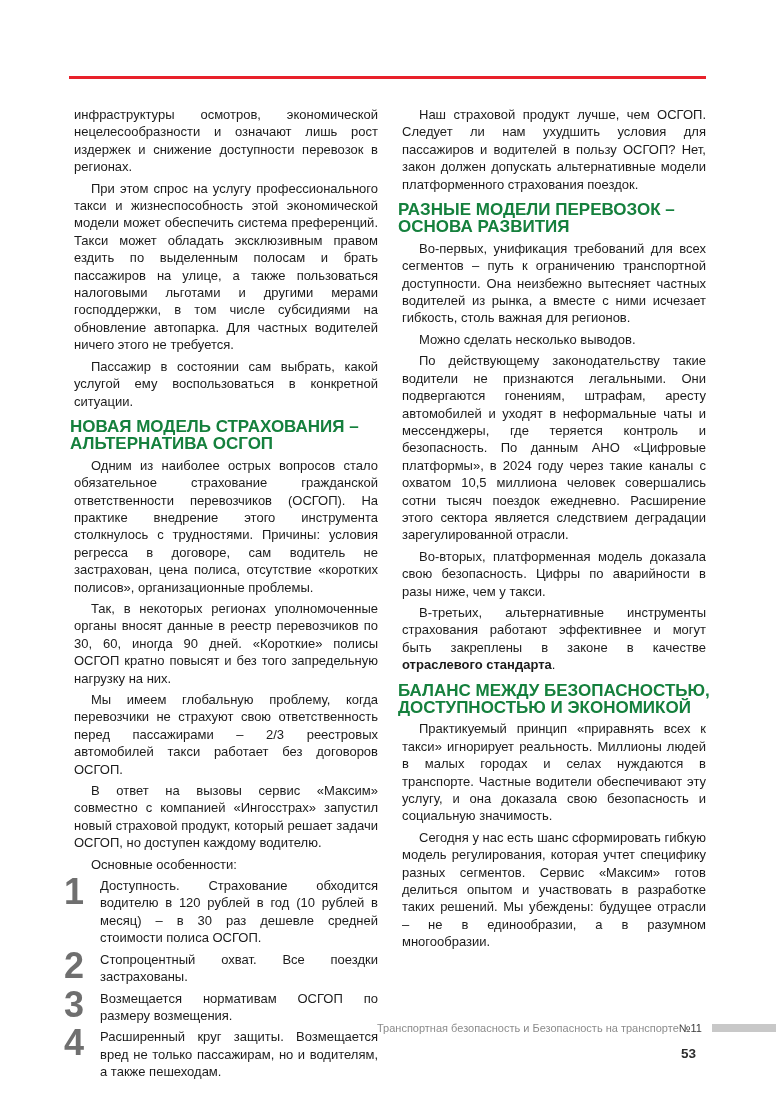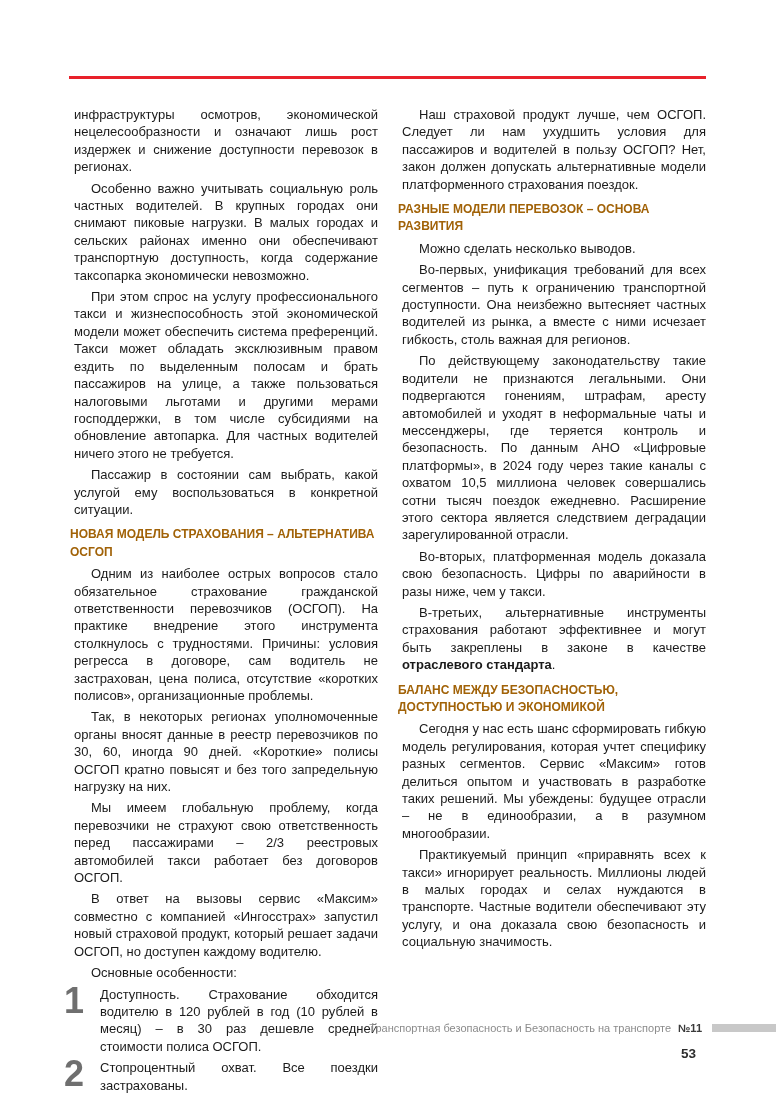--- a/index.html
+++ b/index.html
@@ -25,57 +25,56 @@
     display:flex;gap:16px;
     color:var(--body-text);
     font-size:13px;line-height:17.4px;
     text-align:justify;
     hyphens:auto;-webkit-hyphens:auto;
   }
   .col{width:312px;}
   .col p{margin:4px;padding:0;}
   .col p.ind{text-indent:17px;}
   h2.section{
-    font-size:12px;line-height:17.4px;font-weight:700;
-    margin:8px 0 0 0;text-align:left;color:#a16207;
+    font-size:17px;line-height:17.4px;font-weight:700;
+    margin:8px 0 0 0;text-align:left;color:#15803d;
     hyphens:none;
   }
   .feature{position:relative;padding-left:26px;}
   .feature .num{
     position:absolute;left:-6px;top:-3px;
     font-size:36px;line-height:36px;font-weight:700;
     color:var(--numeral-gray);letter-spacing:-1px;
   }
   .b{font-weight:700;}
   .end-mark{
     float:right;width:13px;height:13px;margin-top:2px;
     background:var(--accent-red);
   }
   .footer{
     position:absolute;left:0;top:1022px;width:776px;
     display:flex;justify-content:flex-end;align-items:center;
     font-size:11px;color:var(--footer-gray);white-space:nowrap;
   }
-  .footer .issue{color:#3a3a3a;font-weight:700;margin-left:7px;}
+  .footer .issue{color:#3a3a3a;font-weight:400;}
   .footer .bar{width:64px;height:8px;background:var(--bar-gray);margin-left:10px;}
   .page-number{
     position:absolute;top:1046px;right:80px;
     font-size:13.5px;font-weight:700;color:#2c2c2c;
   }
 </style>
 </head>
 <body>
 
 <div class="top-rule"></div>
 
 <div class="columns">
 
   <div class="col">
     <p>инфраструктуры осмотров, экономической нецелесообразности и означают лишь рост издержек и снижение доступности перевозок в регионах.</p>
-    <p class="ind">Особенно важно учитывать социальную роль частных водителей. В крупных городах они снимают пиковые нагрузки. В малых городах и сельских районах именно они обеспечивают транспортную доступность, когда содержание таксопарка экономически невозможно.</p>
     <p class="ind">При этом спрос на услугу профессионального такси и жизнеспособность этой экономической модели может обеспечить система преференций. Такси может обладать эксклюзивным правом ездить по выделенным полосам и брать пассажиров на улице, а также пользоваться налоговыми льготами и другими мерами господдержки, в том числе субсидиями на обновление автопарка. Для частных водителей ничего этого не требуется.</p>
     <p class="ind">Пассажир в состоянии сам выбрать, какой услугой ему воспользоваться в конкретной ситуации.</p>
     <h2 class="section">НОВАЯ МОДЕЛЬ СТРАХОВАНИЯ – АЛЬТЕРНАТИВА ОСГОП</h2>
     <p class="ind">Одним из наиболее острых вопросов стало обязательное страхование гражданской ответственности перевозчиков (ОСГОП). На практике внедрение этого инструмента столкнулось с трудностями. Причины: условия регресса в договоре, сам водитель не застрахован, цена полиса, отсутствие «коротких полисов», организационные проблемы.</p>
     <p class="ind">Так, в некоторых регионах уполномоченные органы вносят данные в реестр перевозчиков по 30, 60, иногда 90 дней. «Короткие» полисы ОСГОП кратно повысят и без того запредельную нагрузку на них.</p>
     <p class="ind">Мы имеем глобальную проблему, когда перевозчики не страхуют свою ответственность перед пассажирами – 2/3 реестровых автомобилей такси работает без договоров ОСГОП.</p>
     <p class="ind">В ответ на вызовы сервис «Максим» совместно с компанией «Ингосстрах» запустил новый страховой продукт, который решает задачи ОСГОП, но доступен каждому водителю.</p>
     <p class="ind">Основные особенности:</p>
 
     <div class="feature">
@@ -92,28 +91,28 @@
     </div>
     <div class="feature">
       <span class="num">4</span>
       <p>Расширенный круг защиты. Возмещается вред не только пассажирам, но и водителям, а также пешеходам.</p>
     </div>
   </div>
 
   <div class="col">
     <p class="ind">Наш страховой продукт лучше, чем ОСГОП. Следует ли нам ухудшить условия для пассажиров и водителей в пользу ОСГОП? Нет, закон должен допускать альтернативные модели платформенного страхования поездок.</p>
     <h2 class="section">РАЗНЫЕ МОДЕЛИ ПЕРЕВОЗОК – ОСНОВА РАЗВИТИЯ</h2>
+    <p class="ind">Во-первых, унификация требований для всех сегментов – путь к ограничению транспортной доступности. Она неизбежно вытесняет частных водителей из рынка, а вместе с ними исчезает гибкость, столь важная для регионов.</p>
     <p class="ind">Можно сделать несколько выводов.</p>
-    <p class="ind">Во-первых, унификация требований для всех сегментов – путь к ограничению транспортной доступности. Она неизбежно вытесняет частных водителей из рынка, а вместе с ними исчезает гибкость, столь важная для регионов.</p>
     <p class="ind">По действующему законодательству такие водители не признаются легальными. Они подвергаются гонениям, штрафам, аресту автомобилей и уходят в неформальные чаты и мессенджеры, где теряется контроль и безопасность. По данным АНО «Цифровые платформы», в 2024 году через такие каналы с охватом 10,5 миллиона человек совершались сотни тысяч поездок ежедневно. Расширение этого сектора является следствием деградации зарегулированной отрасли.</p>
     <p class="ind">Во-вторых, платформенная модель доказала свою безопасность. Цифры по аварийности в разы ниже, чем у такси.</p>
     <p class="ind"><span>В-третьих, альтернативные инструменты страхования работают эффективнее и могут быть закреплены в законе в качестве </span><span class="b">отраслевого стандарта</span><span>.</span></p>
     <h2 class="section">БАЛАНС МЕЖДУ БЕЗОПАСНОСТЬЮ, ДОСТУПНОСТЬЮ И ЭКОНОМИКОЙ</h2>
+    <p class="ind">Практикуемый принцип «приравнять всех к такси» игнорирует реальность. Миллионы людей в малых городах и селах нуждаются в транспорте. Частные водители обеспечивают эту услугу, и она доказала свою безопасность и социальную значимость.</p>
     <p class="ind">Сегодня у нас есть шанс сформировать гибкую модель регулирования, которая учтет специфику разных сегментов. Сервис «Максим» готов делиться опытом и участвовать в разработке таких решений. Мы убеждены: будущее отрасли – не в единообразии, а в разумном многообразии.</p>
-    <p class="ind">Практикуемый принцип «приравнять всех к такси» игнорирует реальность. Миллионы людей в малых городах и селах нуждаются в транспорте. Частные водители обеспечивают эту услугу, и она доказала свою безопасность и социальную значимость.</p>
   </div>
 
 </div>
 
 <div class="footer">
   <span class="journal">Транспортная безопасность и Безопасность на транспорте</span>
   <span class="issue">№11</span>
   <span class="bar"></span>
 </div>
 

